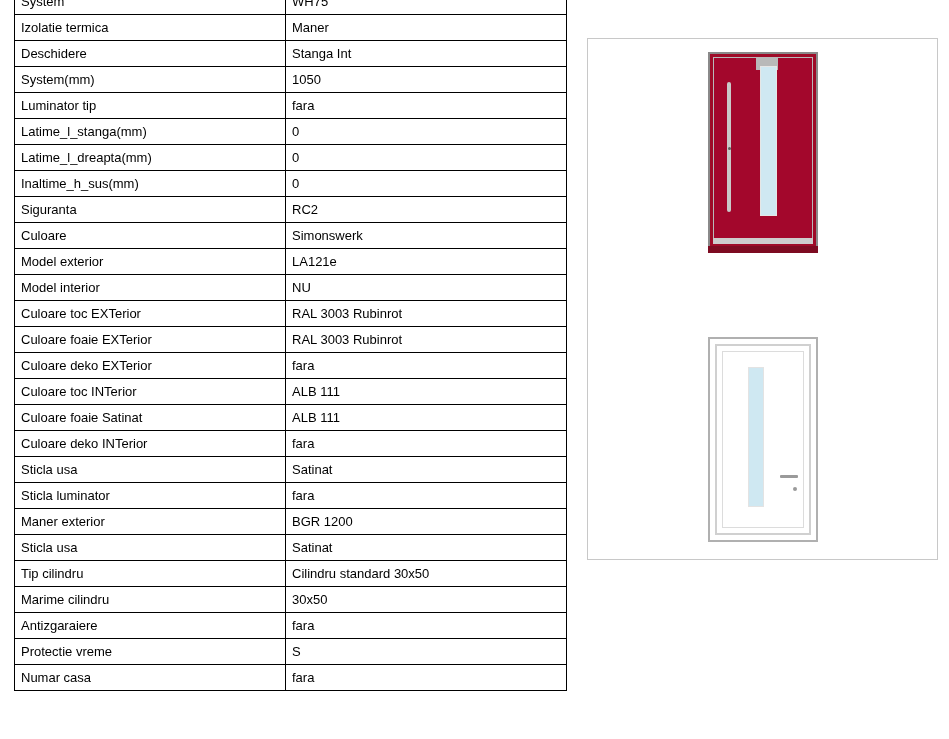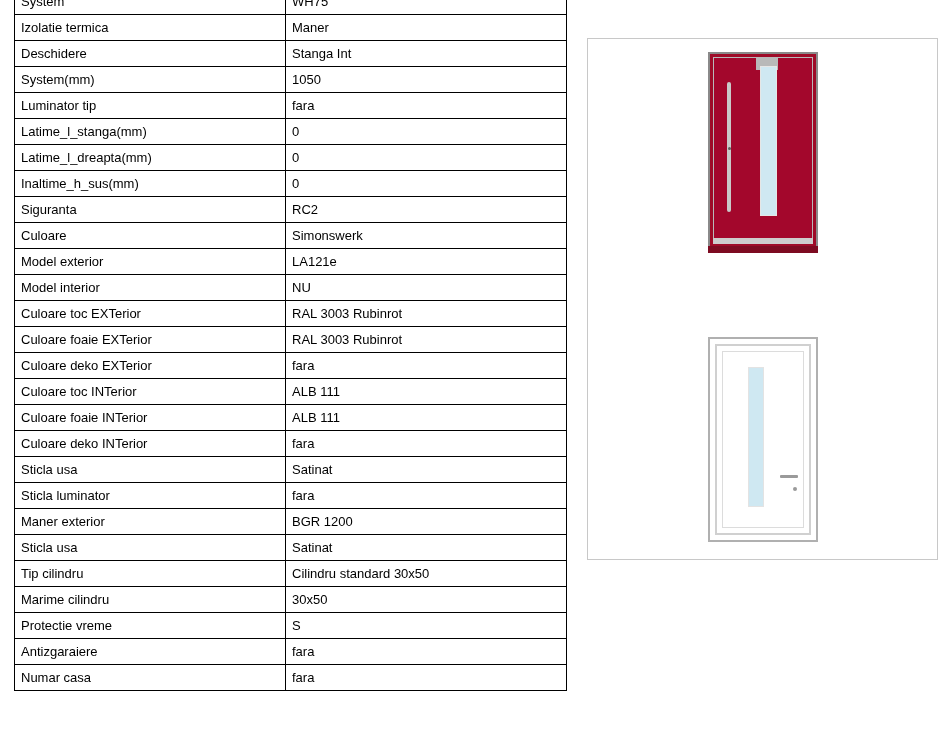--- a/index.html
+++ b/index.html
@@ -269,21 +269,21 @@
         </tr>
       <tr>
           <td class="k">Culoare deko EXTerior</td>
           <td class="v">fara</td>
         </tr>
       <tr>
           <td class="k">Culoare toc INTerior</td>
           <td class="v">ALB 111</td>
         </tr>
       <tr>
-          <td class="k">Culoare foaie INTerior</td>
+          <td class="k">Culoare foaie Satinat</td>
           <td class="v">ALB 111</td>
         </tr>
       <tr>
           <td class="k">Culoare deko INTerior</td>
           <td class="v">fara</td>
         </tr>
       <tr>
           <td class="k">Sticla usa</td>
           <td class="v">Satinat</td>
         </tr>
@@ -301,26 +301,26 @@
         </tr>
       <tr>
           <td class="k">Tip cilindru</td>
           <td class="v">Cilindru standard 30x50</td>
         </tr>
       <tr>
           <td class="k">Marime cilindru</td>
           <td class="v">30x50</td>
         </tr>
       <tr>
+          <td class="k">Antizgaraiere</td>
+          <td class="v">fara</td>
+        </tr>
+      <tr>
           <td class="k">Protectie vreme</td>
           <td class="v">S</td>
-        </tr>
-      <tr>
-          <td class="k">Antizgaraiere</td>
-          <td class="v">fara</td>
         </tr>
       <tr>
           <td class="k">Numar casa</td>
           <td class="v">fara</td>
         </tr>
     </tbody>
   </table>
 </div>
 
 <div class="preview-panel">

